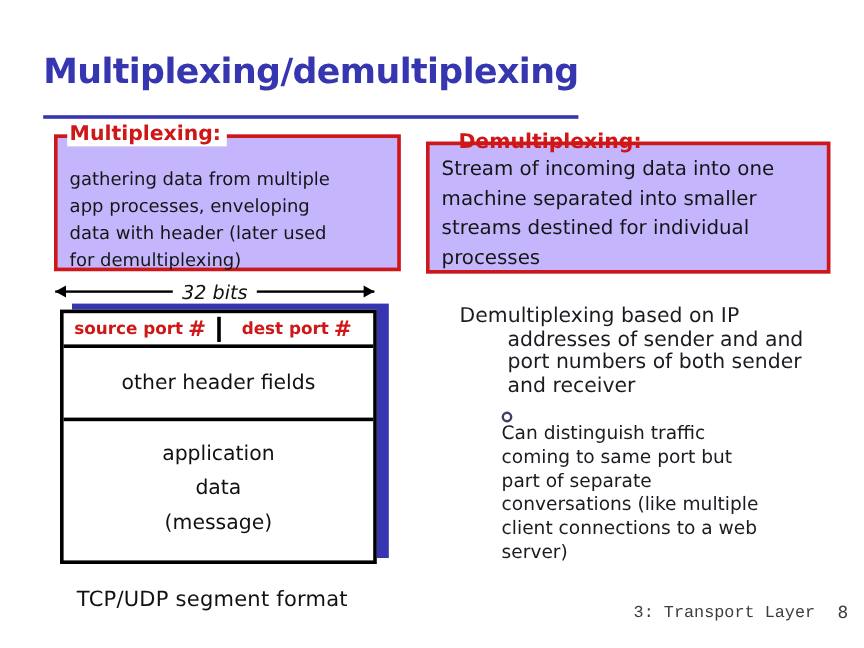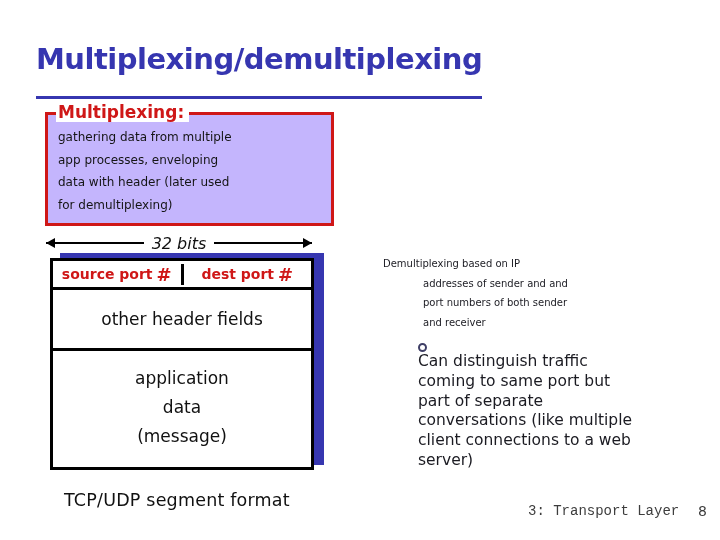--- a/index.html
+++ b/index.html
@@ -19,22 +19,22 @@
   .defbox { position:absolute; border:3px solid #cf1717; background:#c4b5fd; }
   #mux-box  { left:45px;  top:112px; width:289px; height:114px; }
   #demux-box{ left:355px; top:118px; width:337px; height:110px; }
   .defbox .heading {
     position:absolute; top:-13px; font-size:17px; font-weight:bold; color:#cf1717;
     line-height:20px; white-space:nowrap;
   }
   #mux-box .heading { left:8px; background:#fff; padding:0 5px 0 2px; }
   #demux-box .heading { left:24px; background:transparent; }
   .defbox .body {
-    position:absolute; left:10px; top:11px; right:4px;
-    font-size:12px; line-height:22.5px; white-space:pre-line; color:#151515;
+    position:absolute; left:10px; top:23px; right:4px;
+    font-size:15px; line-height:22.5px; white-space:pre-line; color:#151515;
   }
   #demux-box .body { font-size:16.5px; line-height:24.5px; top:8px; }
   
   #bits-row {
     position:absolute; left:46px; top:234px; width:266px; height:18px;
     display:flex; align-items:center;font-style:italic;
   }
   .arrow-line { flex:1; position:relative; height:0; border-top:2px solid #000; }
   .arrow-line.left::before {
     content:""; position:absolute; left:0; top:-6px;
@@ -70,21 +70,21 @@
     height:113px; display:flex; align-items:center; justify-content:center;
     text-align:center; font-size:17px; line-height:29px; color:#111; white-space:pre-line;
   }
   #segment-caption {
     position:absolute; left:64px; top:490px; font-size:17.5px; color:#111;
     letter-spacing:0.2px;
   }
   
   #demux-para {
     position:absolute; left:383px; top:254px; width:308px;
-    font-size:10px; line-height:19.5px; color:#1b1b22;
+    font-size:17px; line-height:19.5px; color:#1b1b22;
     white-space:pre-line; padding-left:40px; text-indent:-40px;
   }
   #demux-bullet { position:absolute; left:418px; top:338px; width:280px; display:flex;flex-direction:column; }
   #demux-bullet .circle {
     flex:0 0 auto; width:9px; height:9px; margin:5px 10px 0 0;
     border:2px solid #3f3f66; border-radius:50%; background:#fff;
   }
   #demux-bullet .btext {
     font-size:15.5px; line-height:19.8px; color:#1b1b22; white-space:pre-line;
   }
@@ -100,20 +100,27 @@
   <div id="title">Multiplexing/demultiplexing</div>
 
   <div id="mux-box" class="defbox">
     <div class="heading">Multiplexing:</div>
     <div class="body">gathering data from multiple
 app processes, enveloping
 data with header (later used
 for demultiplexing)</div>
   </div>
 
+  <div id="demux-box" class="defbox">
+    <div class="heading">Demultiplexing:</div>
+    <div class="body">Stream of incoming data into one
+machine separated into smaller
+streams destined for individual
+processes</div>
+  </div>
 
   <div id="bits-row">
     <div class="arrow-line left"></div>
     <span id="bits-label">32 bits</span>
     <div class="arrow-line right"></div>
   </div>
 
   <div id="segment-wrap">
     <div id="segment-shadow"></div>
     <div id="segment-box">

